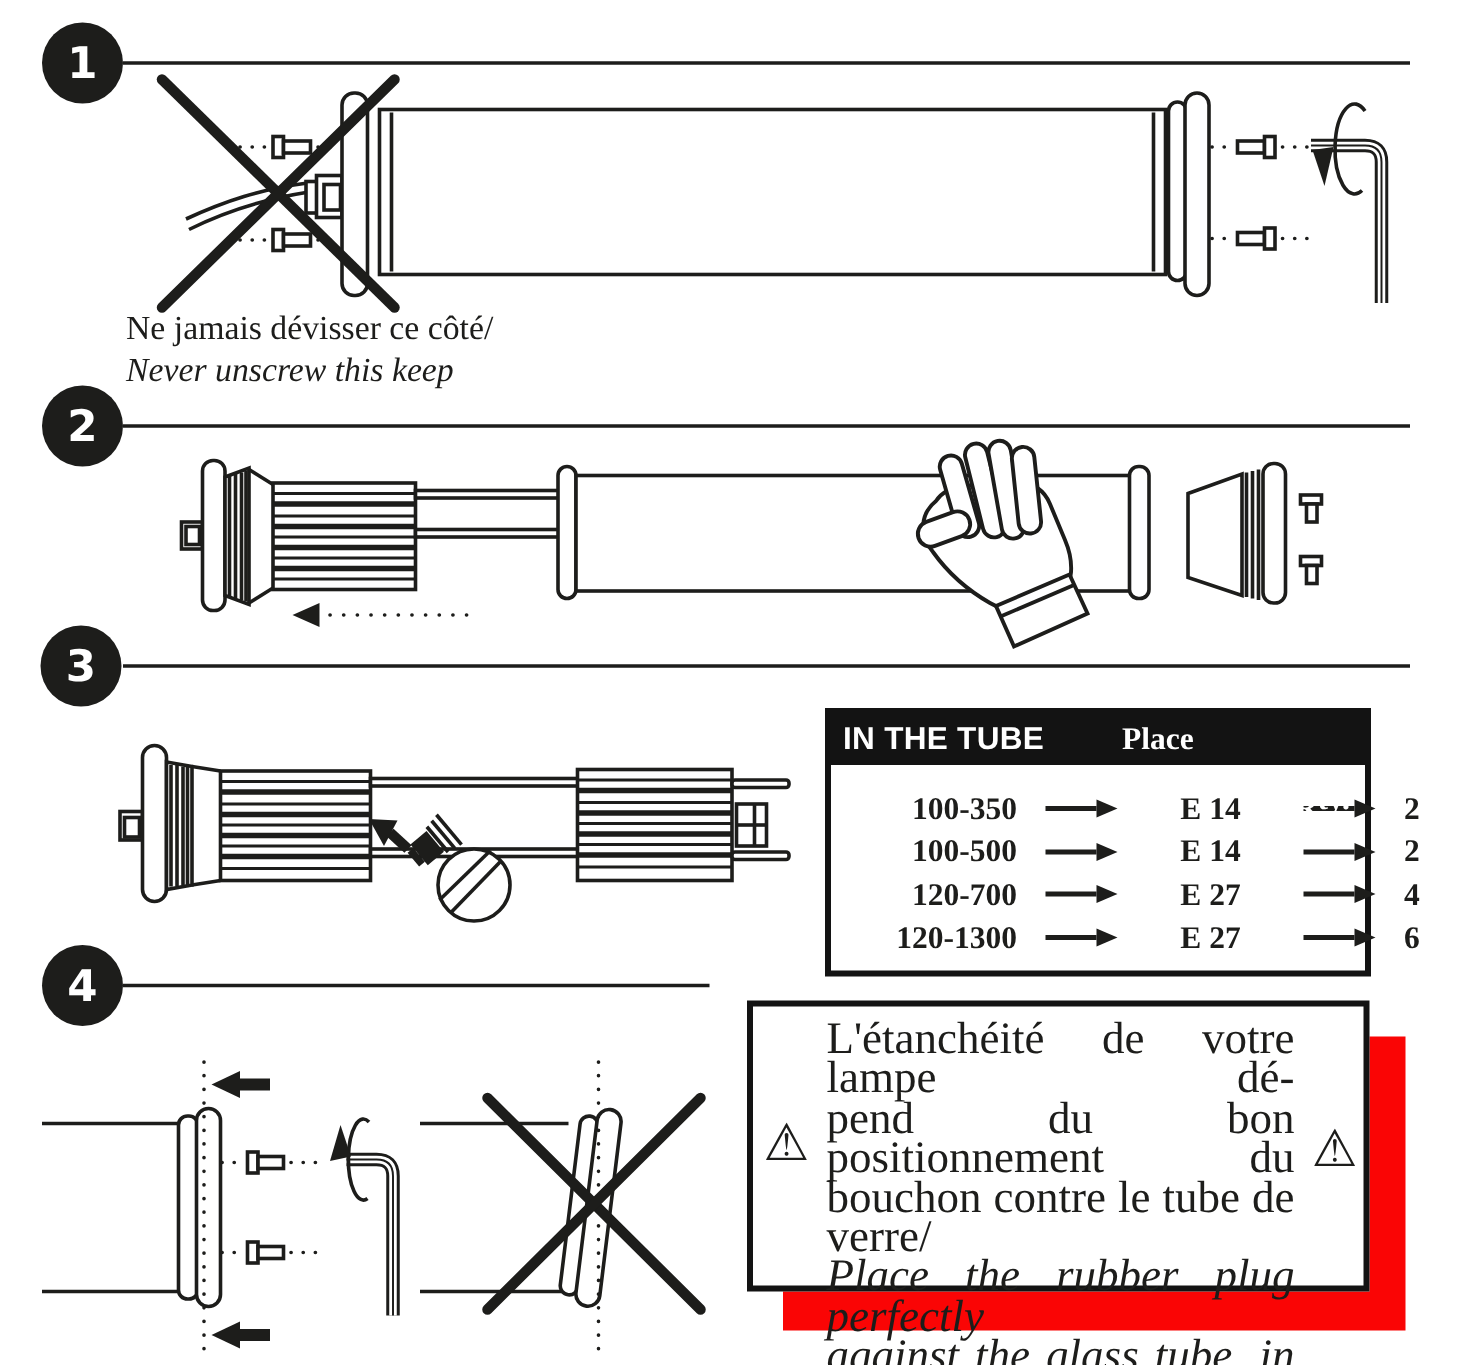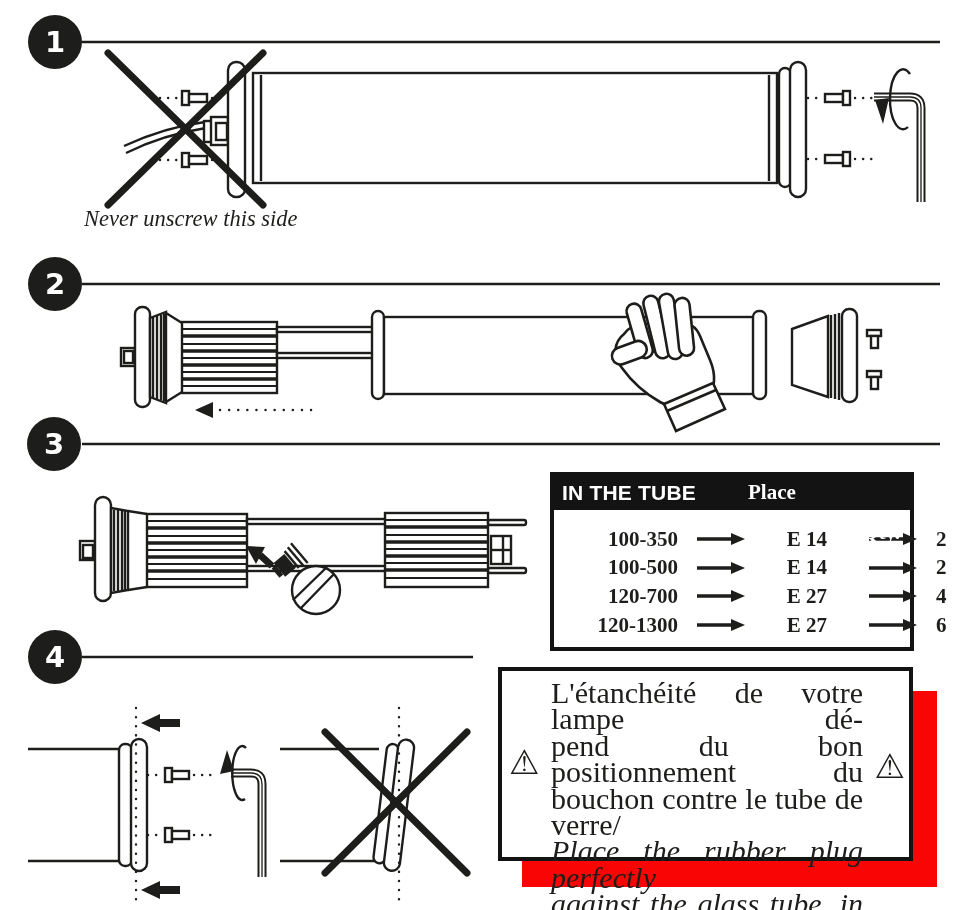--- a/index.html
+++ b/index.html
@@ -271,21 +271,22 @@
     </g>
   </g>
 </svg>
 
 <div class="badge" style="left:28px;top:15px">1</div>
 <div class="badge" style="left:28px;top:257px">2</div>
 <div class="badge" style="left:27px;top:417px">3</div>
 <div class="badge" style="left:28px;top:630px">4</div>
 
 <div class="caption">
-  <div class="en">Never unscrew this side</div>
+  <div class="fr">Ne jamais dévisser ce côté/</div>
+  <div class="en">Never unscrew this keep</div>
 </div>
 
 <div class="parts-table">
   <div class="pt-head">
     <span class="t1">IN THE TUBE</span>
     <span class="t2">Place</span>
     <span class="t3">Qty.</span>
   </div>
   <div class="pt-body">
     <div class="pt-row">

